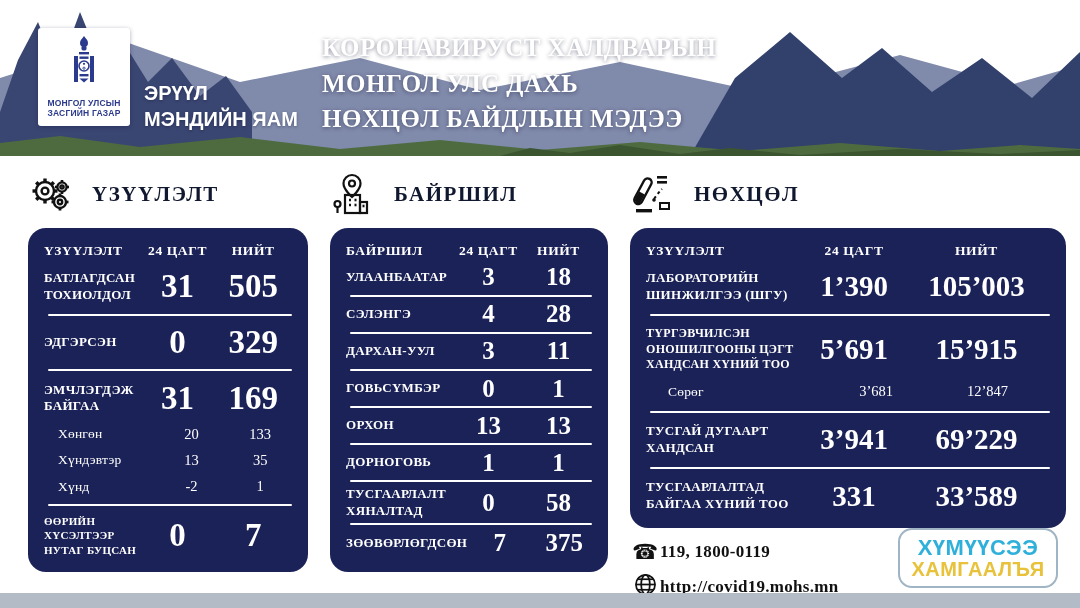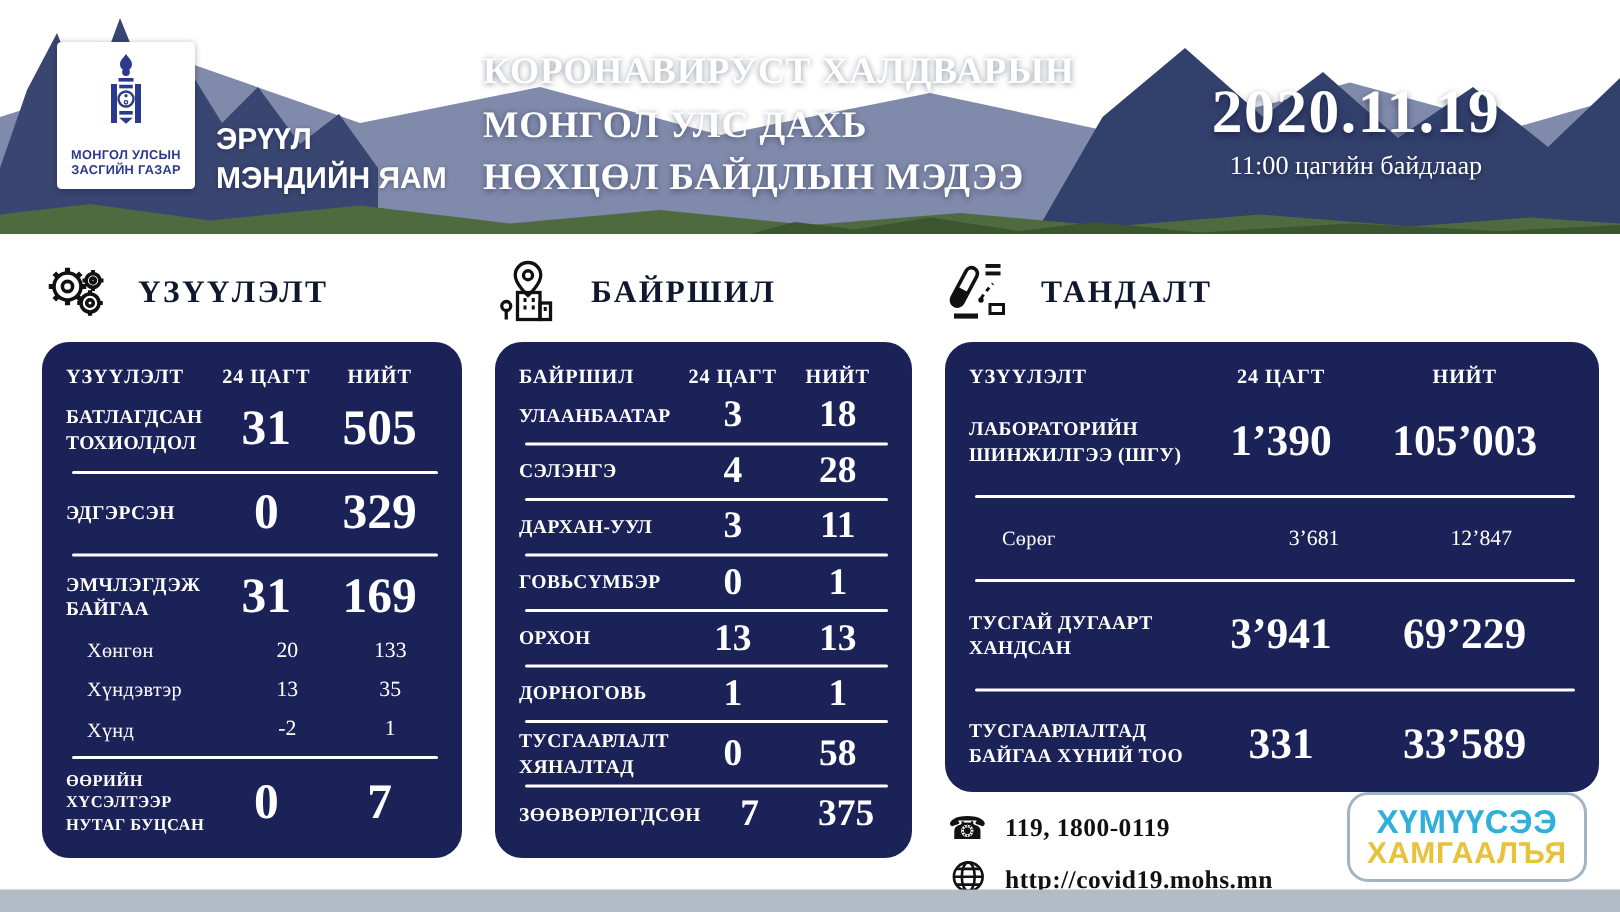--- a/index.html
+++ b/index.html
@@ -75,21 +75,21 @@
   .n1{font-size:33px;font-weight:bold;text-align:center;}
   .n2{font-size:25px;font-weight:bold;}
   .n3{font-size:29px;font-weight:bold;}
   .sub .cl{font-weight:normal;font-size:13.5px;padding-left:14px;letter-spacing:.2px;}
   .sub .cd,.sub .ct{font-size:14.5px;font-weight:normal;}
   .hr{height:2px;background:#ffffff;border-radius:1px;margin:0 4px;}
   
   .contact{position:absolute;left:0;top:372px;}
   .contact-row{display:flex;align-items:center;margin-bottom:9px;}
   .contact-icon{width:30px;flex:0 0 30px;text-align:center;font-family:"DejaVu Sans",sans-serif;font-size:21px;color:#111;}
-  .contact-text{margin-left:10px;font-weight:bold;font-size:17px;color:#111;letter-spacing:.3px;}
+  .contact-text{margin-left:0;font-weight:bold;font-size:17px;color:#111;letter-spacing:.3px;}
   .badge{
     position:absolute;right:8px;top:360px;width:148px;
     border:2px solid #9fb4c4;border-radius:14px;background:#fff;
     padding:7px 4px 6px 4px;text-align:center;
     font-family:"Liberation Sans","DejaVu Sans",sans-serif;font-weight:bold;line-height:1.02;
     letter-spacing:.5px;
   }
   .badge .b1,.badge .b2{font-size:22px;color:#2fb0da;}
   .badge .b3{font-size:20px;color:#e7c23a;}
   .bottom-bar{position:absolute;left:0;bottom:0;width:1080px;height:15px;background:#b3bbc7;}
@@ -132,24 +132,20 @@
     <div>ЭРҮҮЛ</div>
     <div>МЭНДИЙН ЯАМ</div>
   </div>
 
   <div class="hero-title">
     <div>КОРОНАВИРУСТ ХАЛДВАРЫН</div>
     <div>МОНГОЛ УЛС ДАХЬ</div>
     <div>НӨХЦӨЛ БАЙДЛЫН МЭДЭЭ</div>
   </div>
 
-  <div class="date-wrap">
-    <div class="date-big">2020.11.19</div>
-    <div class="date-note">11:00 цагийн байдлаар</div>
-  </div>
 </div>
 
 <div class="col" id="col1">
   <div class="sec-head">
     <span class="sec-icon">
       <svg width="42" height="40" viewBox="0 0 42 40">
         <g stroke="#111" stroke-width="2.4" fill="none">
           <circle cx="16" cy="17" r="9"></circle>
             <circle cx="16" cy="17" r="3.4"></circle>
           <g stroke-width="3.4">
@@ -324,35 +320,40 @@
           <rect x="27" y="3" width="10" height="2.6"></rect>
           <rect x="27" y="8" width="10" height="2.6"></rect>
           <rect x="30" y="30" width="9" height="6" fill="none" stroke="#111" stroke-width="2"></rect>
         </g>
         <g stroke="#111" stroke-width="2" fill="none" stroke-dasharray="3 3">
           <path d="M24 26 q4 -6 8 -10"></path>
         </g>
         <circle cx="24" cy="27" r="1.8" fill="#111"></circle>
       </svg>
     </span>
-    <span class="sec-title">ТАНДАЛТ</span>
+    <span class="sec-title">НӨХЦӨЛ</span>
   </div>
 
   <div class="card" id="card3">
     <div class="trow thead">
       <div class="cl">ҮЗҮҮЛЭЛТ</div>
       <div class="cd">24 ЦАГТ</div>
       <div class="ct">НИЙТ</div>
     </div>
     <div class="trow">
       <div class="cl">ЛАБОРАТОРИЙН ШИНЖИЛГЭЭ (ШГУ)</div>
       <div class="cd n3">1’390</div>
       <div class="ct n3">105’003</div>
     </div>
     <div class="hr"></div>
+    <div class="trow">
+      <div class="cl" style="font-size:12px">ТҮРГЭВЧИЛСЭН ОНОШИЛГООНЫ ЦЭГТ ХАНДСАН ХҮНИЙ ТОО</div>
+      <div class="cd n3">5’691</div>
+      <div class="ct n3">15’915</div>
+    </div>
     <div class="trow sub">
       <div class="cl" style="padding-left:22px">Сөрөг</div>
       <div class="cd">3’681</div>
       <div class="ct">12’847</div>
     </div>
     <div class="hr"></div>
     <div class="trow">
       <div class="cl">ТУСГАЙ ДУГААРТ ХАНДСАН</div>
       <div class="cd n3">3’941</div>
       <div class="ct n3">69’229</div>

